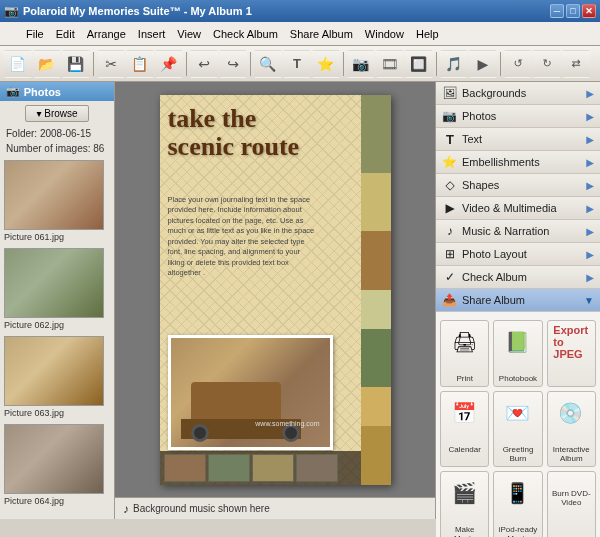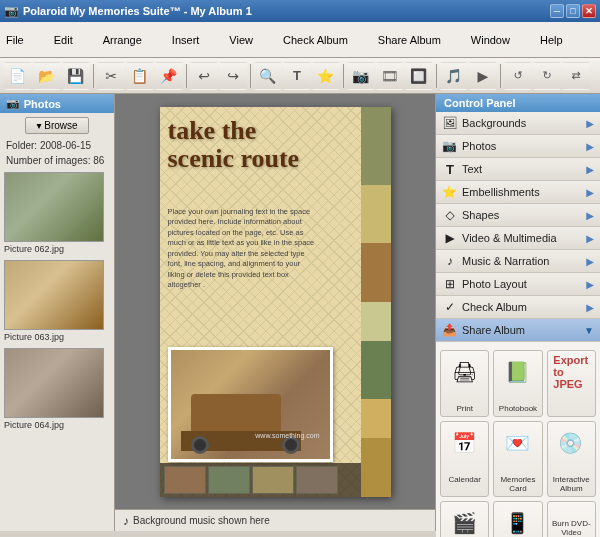--- a/index.html
+++ b/index.html
@@ -4,21 +4,21 @@
   <style>
     * { box-sizing: border-box; margin: 0; padding: 0; }
     body { font-family: 'Segoe UI', Tahoma, Geneva, Verdana, sans-serif; font-size: 11px; background: #d4d0c8; overflow: hidden; width: 600px; height: 537px; }
 
     
     .title-bar { background: linear-gradient(to bottom, #4a7fbd, #2a5fa0); color: white; height: 22px; display: flex; align-items: center; justify-content: space-between; padding: 0 4px; font-size: 11px; font-weight: bold; }
     .title-bar-buttons { display: flex; gap: 2px; }
     .title-btn { width: 14px; height: 14px; border: 1px solid rgba(255,255,255,0.4); border-radius: 2px; background: linear-gradient(to bottom, #6a9fd8, #4a7fbd); color: white; font-size: 9px; display: flex; align-items: center; justify-content: center; cursor: pointer; }
 
     
-    .menu-bar { background: #f0ede8; border-bottom: 1px solid #a0998f; height: 36px; display: flex; align-items: center; padding: 0 0; gap: 18px; }
+    .menu-bar { background: #f0ede8; border-bottom: 1px solid #a0998f; height: 24px; display: flex; align-items: center; padding: 0 20px; gap: 0; }
     .menu-item { padding: 2px 6px; font-size: 11px; cursor: pointer; color: #000; }
 
     
     .toolbar { background: linear-gradient(to bottom, #f5f3ef, #ddd8d0); border-bottom: 1px solid #a0998f; height: 36px; display: flex; align-items: center; padding: 0 4px; gap: 1px; }
     .toolbar-btn { width: 28px; height: 28px; background: linear-gradient(to bottom, #f5f3ef, #ddd8d0); border: 1px solid transparent; border-radius: 2px; cursor: pointer; display: flex; align-items: center; justify-content: center; font-size: 14px; color: #555; }
     .toolbar-sep { width: 1px; height: 24px; background: #a0998f; margin: 0 2px; }
 
     
     .main-area { display: flex; height: calc(537px - 22px - 20px - 36px - 22px); }
 
@@ -115,20 +115,24 @@
     <div class="panel-header">
       <span>📷</span>
       <span>Photos</span>
     </div>
     <button class="browse-btn">▾ Browse</button>
     <div class="folder-info">Folder: 2008-06-15</div>
     <div class="folder-info">Number of images: 86</div>
 
     <div class="photo-list">
       <div class="photo-item">
+        <div class="photo-thumb" style="background: linear-gradient(135deg, #b09878 0%, #c8b090 40%, #906040 100%);"></div>
+        <div class="photo-label">Picture 061.jpg</div>
+      </div>
+      <div class="photo-item">
         <div class="photo-thumb" style="background: linear-gradient(135deg, #8a9878 0%, #a0b090 40%, #607040 100%);"></div>
         <div class="photo-label">Picture 062.jpg</div>
       </div>
       <div class="photo-item">
         <div class="photo-thumb" style="background: linear-gradient(135deg, #c0a878 0%, #d8c090 40%, #8a6020 100%);"></div>
         <div class="photo-label">Picture 063.jpg</div>
       </div>
       <div class="photo-item">
         <div class="photo-thumb" style="background: linear-gradient(135deg, #a09080 0%, #b8a898 40%, #706050 100%);"></div>
         <div class="photo-label">Picture 064.jpg</div>
@@ -178,21 +182,20 @@
       </div>
     </div>
 
     <div class="status-bar">
       <span style="font-size:12px;">♪</span>
       <span>Background music shown here</span>
     </div>
   </div>
 
   <div class="right-panel">
-    <div class="control-panel-header">Control Panel</div>
 
     <div class="cp-item">
       <div class="cp-item-label">
         <span class="cp-icon">🖼</span>
         <span>Backgrounds</span>
       </div>
       <span class="cp-arrow">▶</span>
     </div>
     <div class="cp-item">
       <div class="cp-item-label">
@@ -271,21 +274,21 @@
         <div class="share-option">
           <div class="share-icon" style="font-size:11px; font-weight:bold; color:#c04040;">Export<br>to JPEG</div>
           <div class="share-label"></div>
         </div>
         <div class="share-option">
           <div class="share-icon">📅</div>
           <div class="share-label">Calendar</div>
         </div>
         <div class="share-option">
           <div class="share-icon">💌</div>
-          <div class="share-label">Memories Card</div>
+          <div class="share-label">Greeting Burn</div>
         </div>
         <div class="share-option">
           <div class="share-icon">💿</div>
           <div class="share-label">Interactive Album</div>
         </div>
         <div class="share-option">
           <div class="share-icon">🎬</div>
           <div class="share-label">Make Movie</div>
         </div>
         <div class="share-option">

